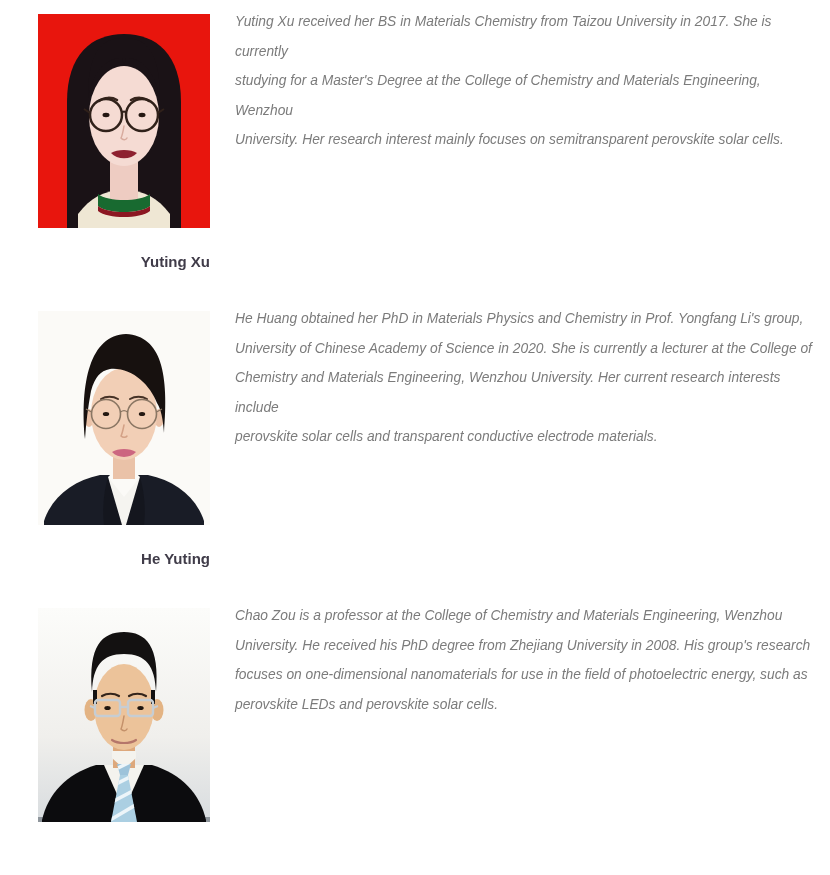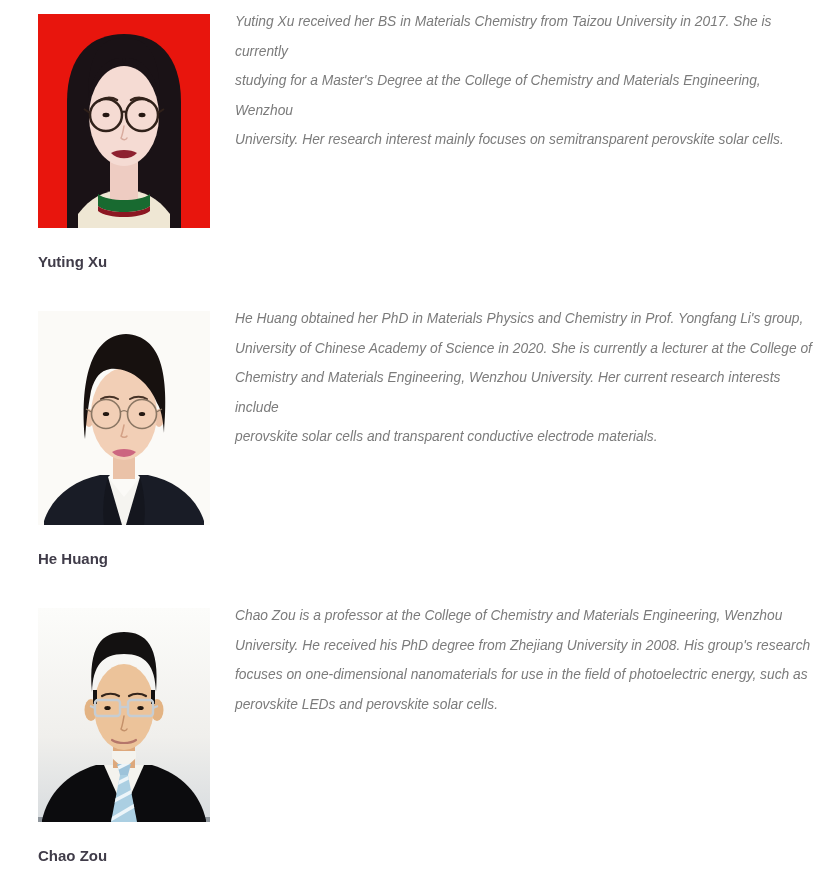--- a/index.html
+++ b/index.html
@@ -9,21 +9,21 @@
     overflow: hidden;
     font-family: "Liberation Sans", sans-serif;
   }
   .page { padding: 14px 0 0 38px; }
   .bio-row { display: flex; align-items: flex-start; margin-bottom: 41px; }
   .photo-col { width: 172px; flex: 0 0 172px; }
   .portrait { width: 172px; height: 214px; display: block; }
   .portrait svg { display: block; width: 100%; height: 100%; }
   .author-name {
     margin-top: 25px;
-    text-align: left;
+    text-align: right;
     font-size: 15px;
     line-height: 17px;
     font-weight: 700;
     color: #403c49;
   }
   .bio-text {
     margin: -7px 0 0 25px;
     max-width: 586px;
     font-style: italic;
     font-size: 13.8px;
@@ -102,21 +102,21 @@
               <path d="M82.5,101 C85,99 87,99 89.5,101" stroke="#8a7663" stroke-width="1.4" fill="none"></path>
               <path d="M53.5,101 L48,98 M118.5,101 L124,98" stroke="#8a7663" stroke-width="1.4" fill="none"></path>
             </g>
             <ellipse cx="68" cy="103" rx="3.2" ry="2" fill="#241912"></ellipse>
             <ellipse cx="104" cy="103" rx="3.2" ry="2" fill="#241912"></ellipse>
             <path d="M86,114 C85,119 84,123 83,125 C85,127 88,126.5 89,125" stroke="#d3a186" stroke-width="1.5" fill="none" stroke-linecap="round"></path>
             <path fill="#cc6680" d="M74,141 C80,137 92,137 98,141 C92,147.5 80,147.5 74,141 Z"></path>
           </g>
         </svg>
       </figure>
-      <div class="author-name">He Huang</div>
+      <div class="author-name">He Yuting</div>
     </div>
     <p class="bio-text">He Huang obtained her PhD in Materials Physics and Chemistry in Prof. Yongfang Li's group,
 University of Chinese Academy of Science in 2020. She is currently a lecturer at the College of
 Chemistry and Materials Engineering, Wenzhou University. Her current research interests include
 perovskite solar cells and transparent conductive electrode materials.</p>
   </section>
 
   <section class="bio-row">
     <div class="photo-col">
       <figure class="portrait">
@@ -166,21 +166,20 @@
               <path d="M82,99 L90,99" stroke="#c6cdd3" stroke-width="2.4" fill="none"></path>
               <path d="M57,100 L52,98 M115,100 L120,98" stroke="#c6cdd3" stroke-width="2" fill="none"></path>
             </g>
             <ellipse cx="69.5" cy="100" rx="3.2" ry="2" fill="#1f150f"></ellipse>
             <ellipse cx="102.5" cy="100" rx="3.2" ry="2" fill="#1f150f"></ellipse>
             <path d="M86,108 C85,114 84,119 83,121 C85,123.5 88,123 89,121" stroke="#c4916a" stroke-width="1.5" fill="none" stroke-linecap="round"></path>
             <path d="M74,132 C80,136 92,136 98,132" stroke="#b5766a" stroke-width="2.2" fill="none" stroke-linecap="round"></path>
           </g>
         </svg>
       </figure>
-      <div class="author-name">Chao Zou</div>
     </div>
     <p class="bio-text">Chao Zou is a professor at the College of Chemistry and Materials Engineering, Wenzhou
 University. He received his PhD degree from Zhejiang University in 2008. His group's research
 focuses on one-dimensional nanomaterials for use in the field of photoelectric energy, such as
 perovskite LEDs and perovskite solar cells.</p>
   </section>
 
 </main>
 
 </body></html>

